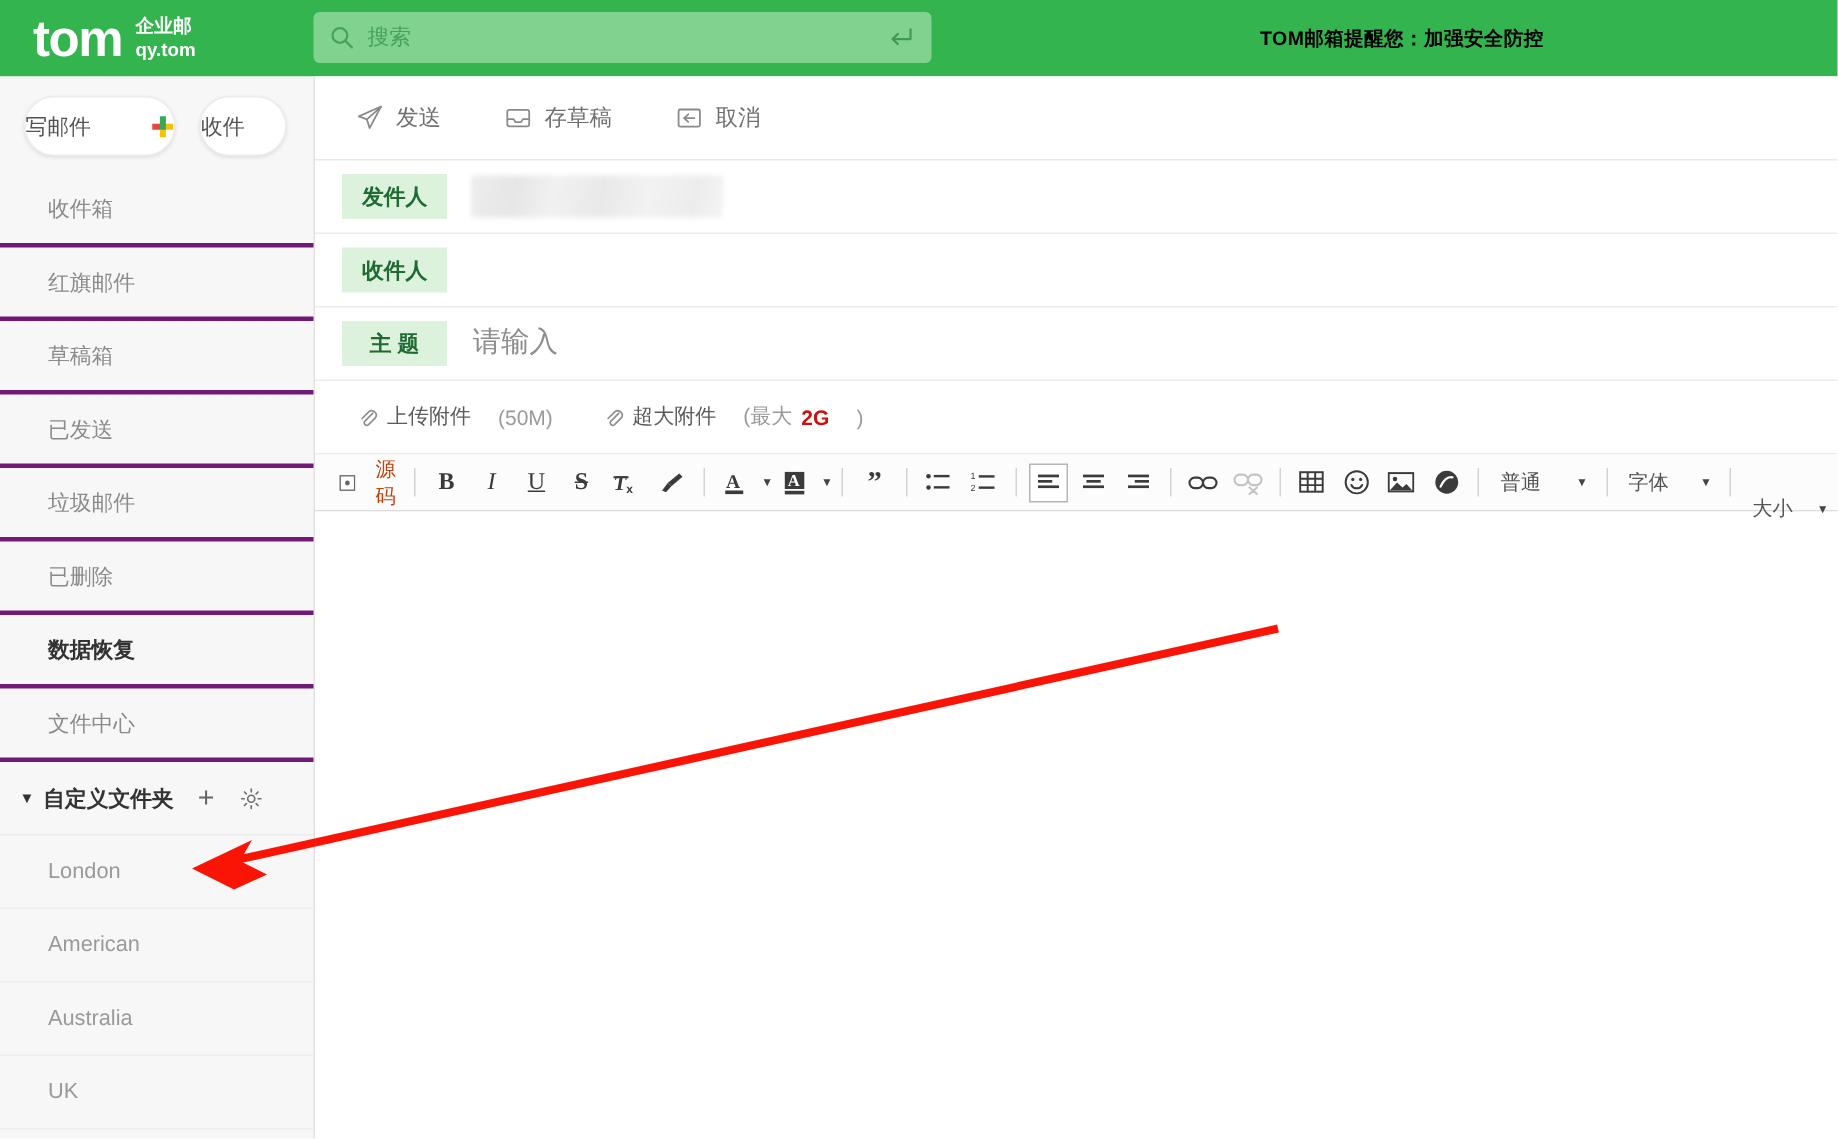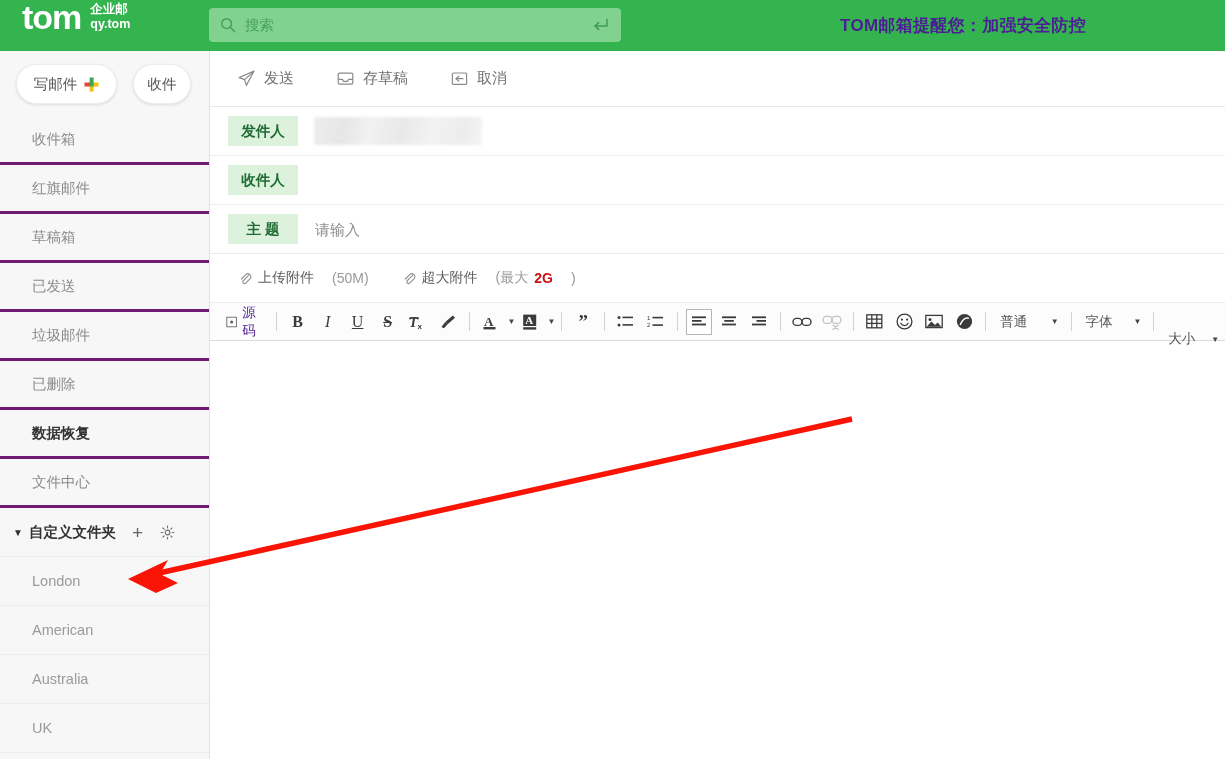--- a/index.html
+++ b/index.html
@@ -9,21 +9,21 @@
     font-family: "Liberation Sans", "DejaVu Sans", sans-serif;
     background: #ffffff;
     overflow: hidden;
   }
 
   
   .header {
     position: absolute; top: 0; left: 0;
     width: 1225px; height: 51px;
     background: #34b44f;
-    display: flex; align-items: flex-start;
+    display: flex; align-items: center;
   }
   .logo-block {
     display: flex; align-items: center;
     margin-left: 22px;
   }
   .logo-tom {
     color: #ffffff;
     font-size: 34px;
     font-weight: bold;
     letter-spacing: -1px;
@@ -56,21 +56,21 @@
     font-size: 14.5px;
     font-family: "Liberation Sans", "DejaVu Sans", sans-serif;
   }
   .search-input::placeholder { color: #46a25a; opacity: 1; }
   .enter-icon {
     margin-right: 12px; width: 17px; height: 17px; flex: 0 0 auto;
   }
   .header-notice {
     position: absolute; left: 840px; top: 0; height: 51px;
     display: flex; align-items: center;
-    color: #4c1d95; font-size: 17px; font-weight: bold;
+    color: #000000; font-size: 13px; font-weight: bold;
     letter-spacing: 0.3px;
   }
 
   
   .sidebar {
     position: absolute; top: 51px; left: 0;
     width: 210px; height: 708px;
     background: #f7f7f7;
     border-right: 1px solid #e2e2e2;
   }
@@ -78,21 +78,21 @@
     display: flex; align-items: center;
     padding: 13px 0 12px 16px;
     gap: 16px;
   }
   .btn-pill {
     background: #ffffff;
     border: 1px solid #ececec;
     border-radius: 22px;
     box-shadow: 0 1px 3px rgba(0,0,0,0.11);
     height: 40px;
-    display: flex; align-items: center; justify-content: center;
+    display: flex; align-items: center; justify-content: space-between;
     cursor: pointer;
     color: #555555;
     font-size: 14.5px;
   }
   .btn-compose { width: 101px; gap: 7px; }
   .btn-receive { width: 58px; }
   .plus-icon { width: 15px; height: 15px; display: block; }
 
   .nav-list { list-style: none; }
   .nav-item {
@@ -167,21 +167,21 @@
     height: 30px;
     min-width: 70px;
     display: flex; align-items: center; justify-content: center;
     padding: 0 11px;
     white-space: pre;
   }
   .field-input {
     flex: 1 1 auto;
     border: none; outline: none;
     margin-left: 17px;
-    font-size: 15px;
+    font-size: 19px;
     color: #c2410c;
     background: transparent;
     font-family: "Liberation Sans", "DejaVu Sans", sans-serif;
   }
   .field-input::placeholder { color: #8d8d8d; opacity: 1; }
   .redacted {
     margin-left: 16px;
     width: 168px; height: 28px;
     background: linear-gradient(100deg,#ededed 0%,#e6e6e6 18%,#f1f1f1 33%,#e9e9e9 52%,#f2f2f2 70%,#ececec 88%,#f4f4f4 100%);
     filter: blur(1.6px);
@@ -216,21 +216,21 @@
     display: flex; align-items: center; justify-content: center;
     height: 26px; min-width: 26px;
     cursor: pointer;
     color: #3b3b3b;
     margin: 0 2px;
   }
   .tb svg { display: block; }
   .tb.active { border: 1px solid #b5b5b5; background: #fff; }
   .tb-sep { width: 1px; height: 19px; background: #d3d3d3; margin: 0 6px; }
   .tb-src { gap: 5px; padding: 0 4px; min-width: auto; }
-  .tb-src-text { color: #4c1d95; font-size: 13.5px; }
+  .tb-src-text { color: #c2410c; font-size: 13.5px; text-align: right; }
   .tb-b { font-weight: bold; font-size: 16px; font-family: "Liberation Serif", serif; }
   .tb-i { font-style: italic; font-size: 16px; font-family: "Liberation Serif", serif; }
   .tb-u { text-decoration: underline; font-size: 16px; font-family: "Liberation Serif", serif; }
   .tb-s { text-decoration: line-through; font-weight: bold; font-size: 16px; font-family: "Liberation Serif", serif; }
   .tb-quote { font-weight: bold; font-size: 19px; line-height: 0.6; font-family: "Liberation Serif", serif; }
   .tb-caret { font-size: 8px; color: #444; margin-left: 2px; }
 
   .tb-select {
     display: flex; align-items: center; justify-content: space-between;
     height: 26px; cursor: pointer;

